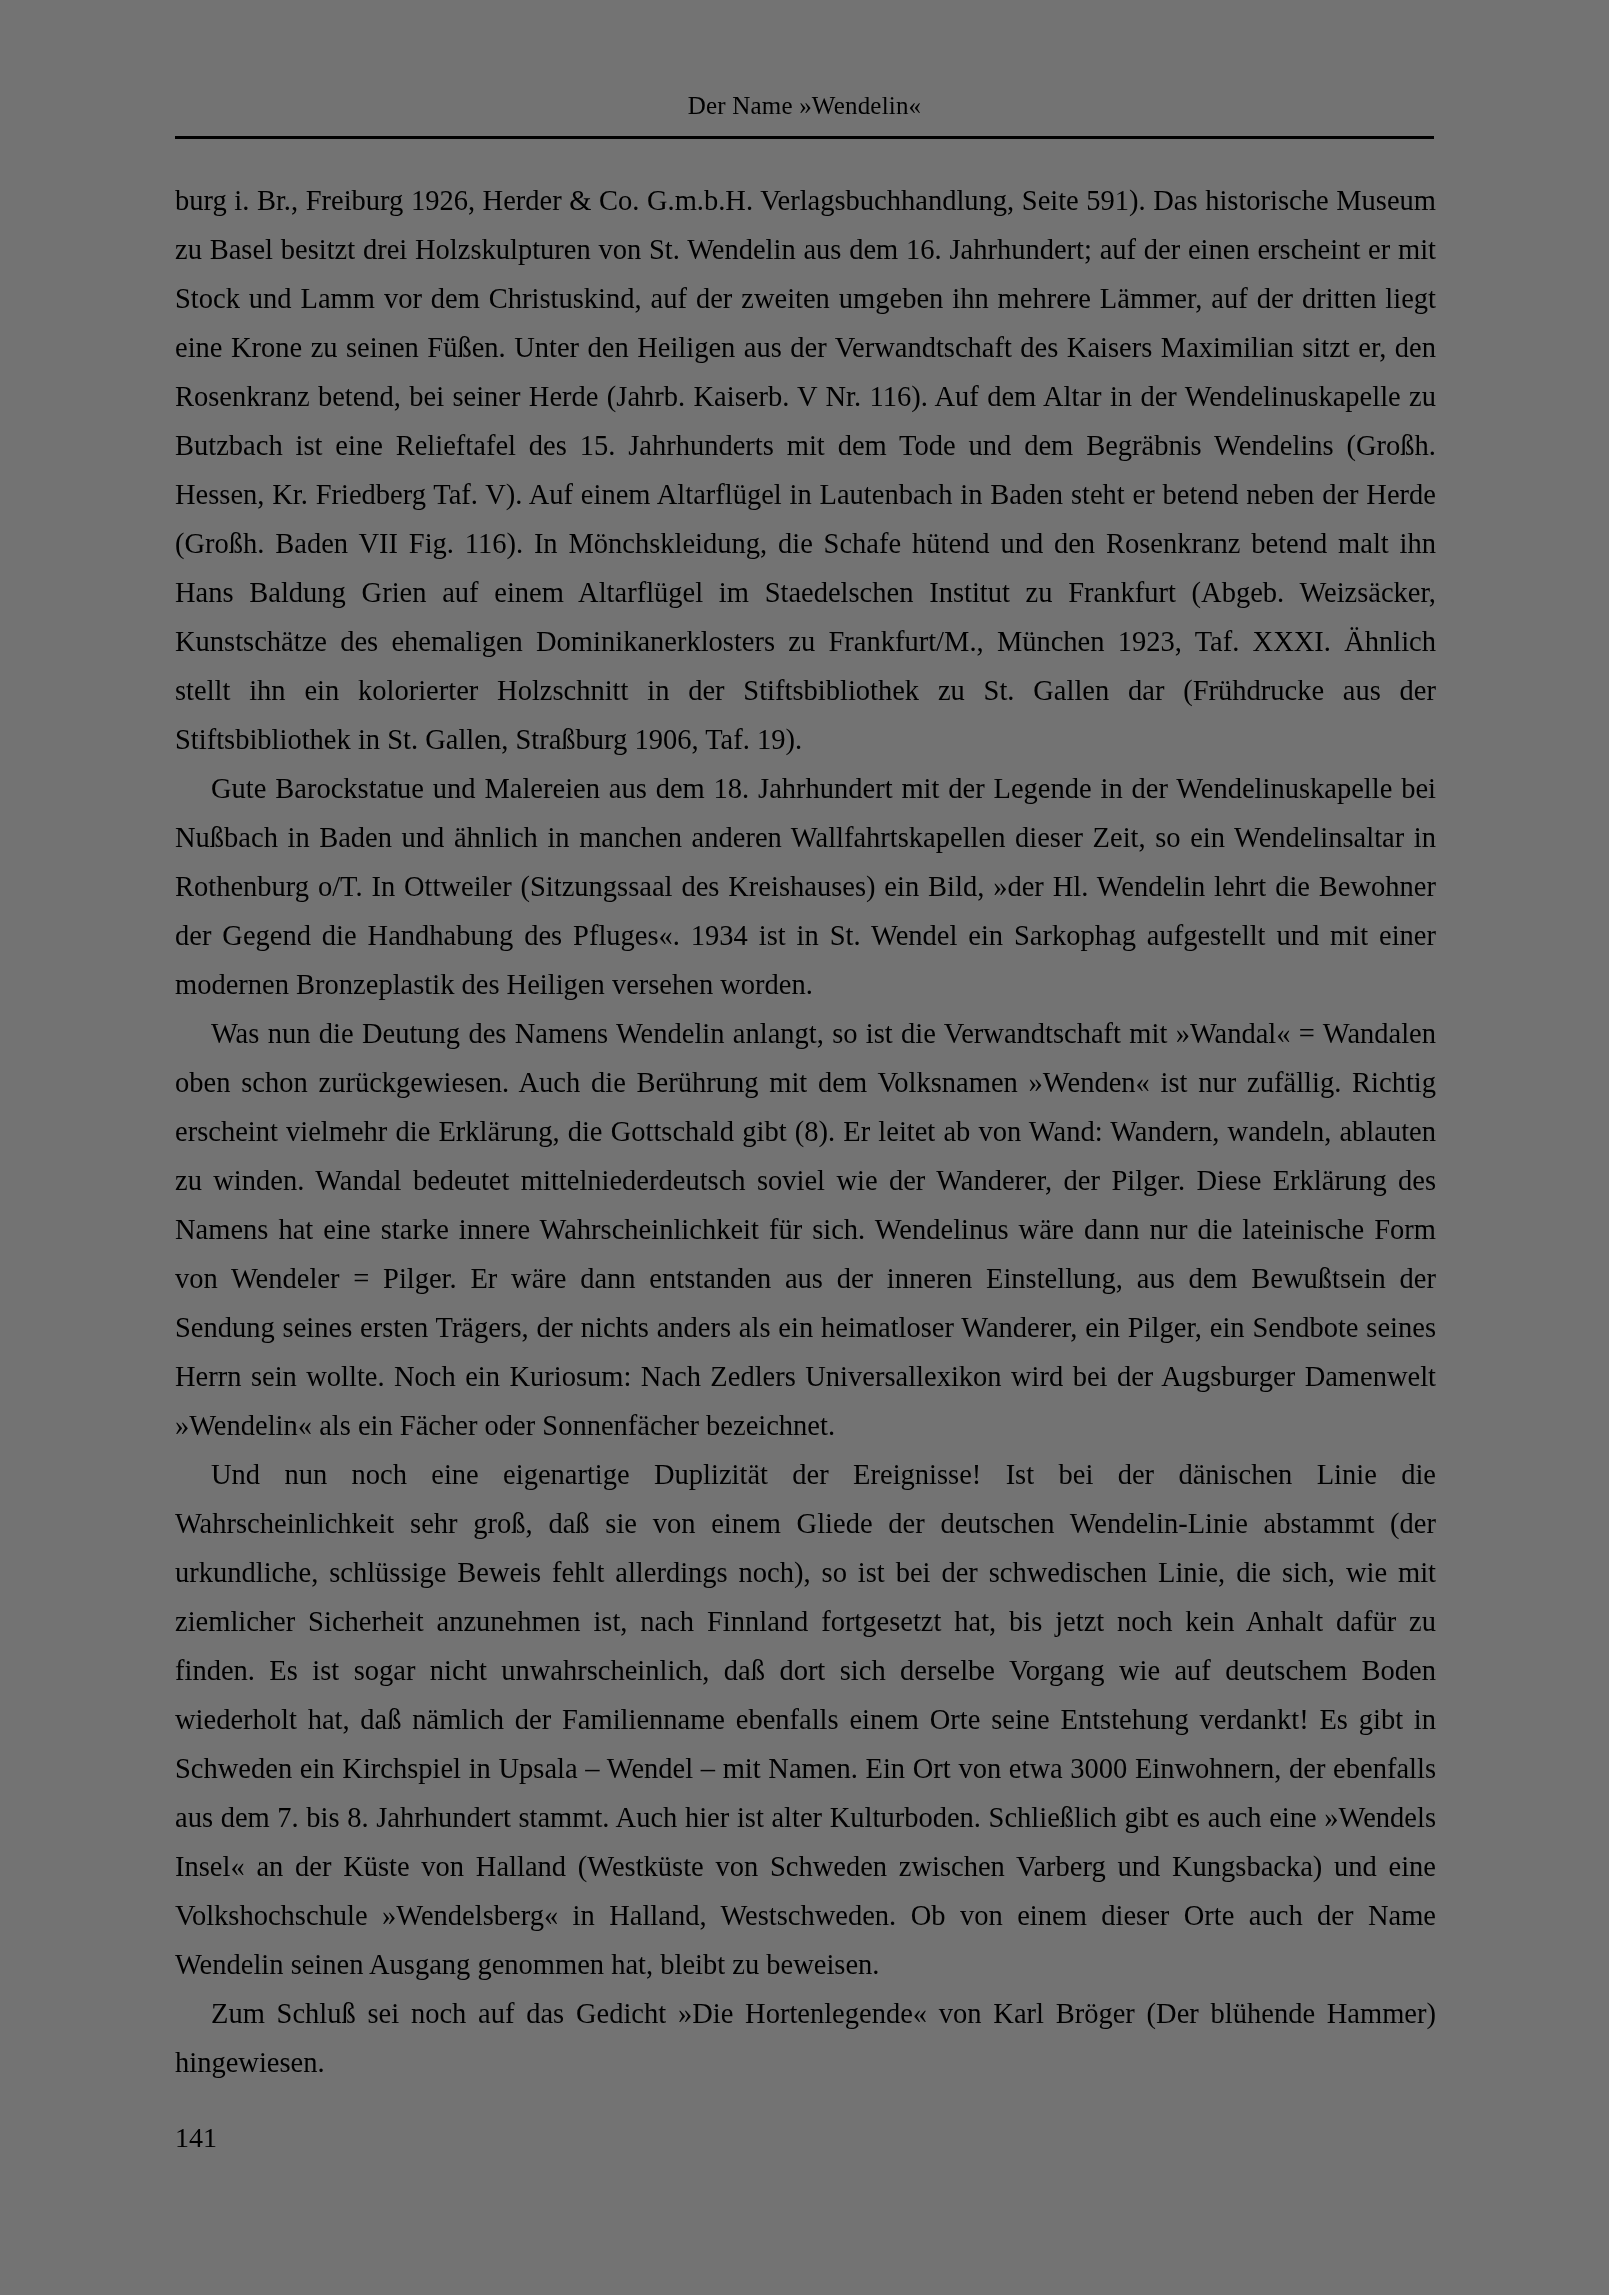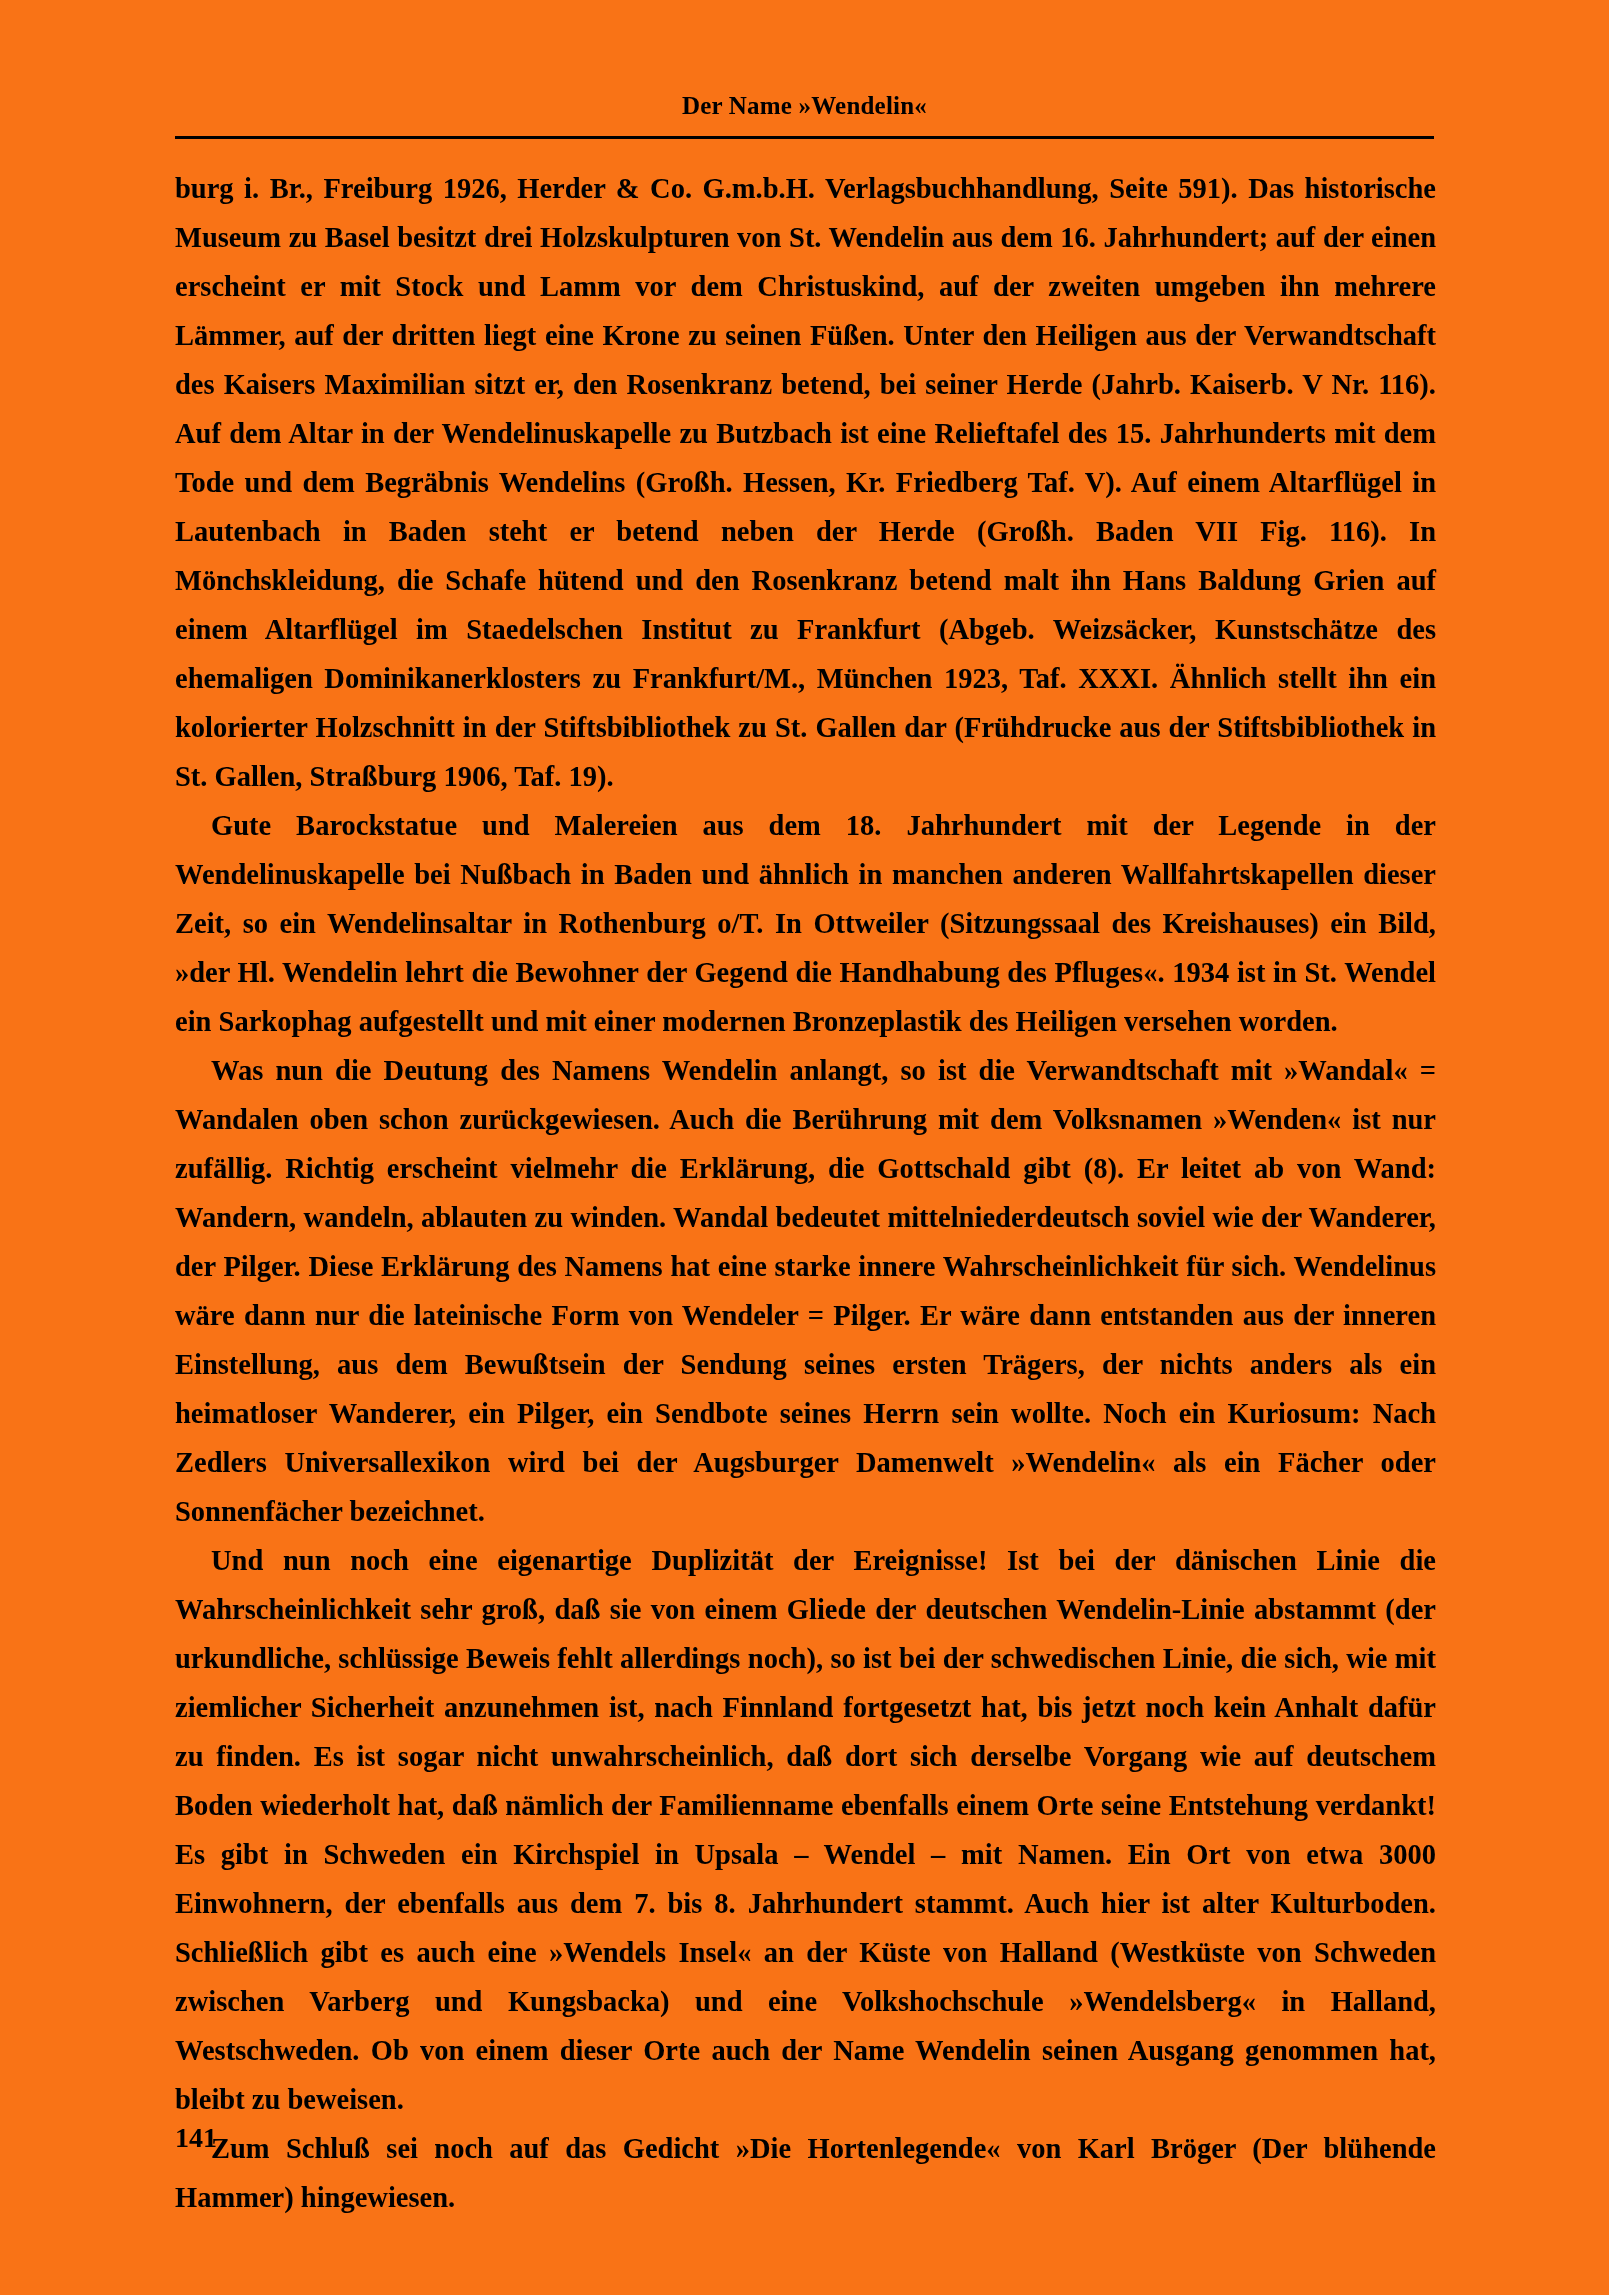--- a/index.html
+++ b/index.html
@@ -13,22 +13,21 @@
     height: 2295px;
     position: relative;
     font-family: "Liberation Serif", "DejaVu Serif", serif;
     color: #000000;
     -webkit-font-smoothing: antialiased;
   }
 
   .page {
     position: absolute;
     inset: 0;
-    background: #f97316;
-    font-weight: bold;
+    background: #737373;
   }
 
   
   .running-head {
     position: absolute;
     top: 93px;
     left: 175px;
     width: 1259px;
     text-align: center;
     font-size: 25px;
@@ -40,21 +39,21 @@
     top: 136px;
     left: 175px;
     width: 1259px;
     height: 2.5px;
     background: #000000;
   }
 
   
   .body-text {
     position: absolute;
-    top: 164px;
+    top: 176px;
     left: 175px;
     width: 1261px;
     font-size: 28.5px;
     line-height: 49px;
     text-align: justify;
     text-justify: inter-word;
     hyphens: manual;
   }
 
   .body-text p {

